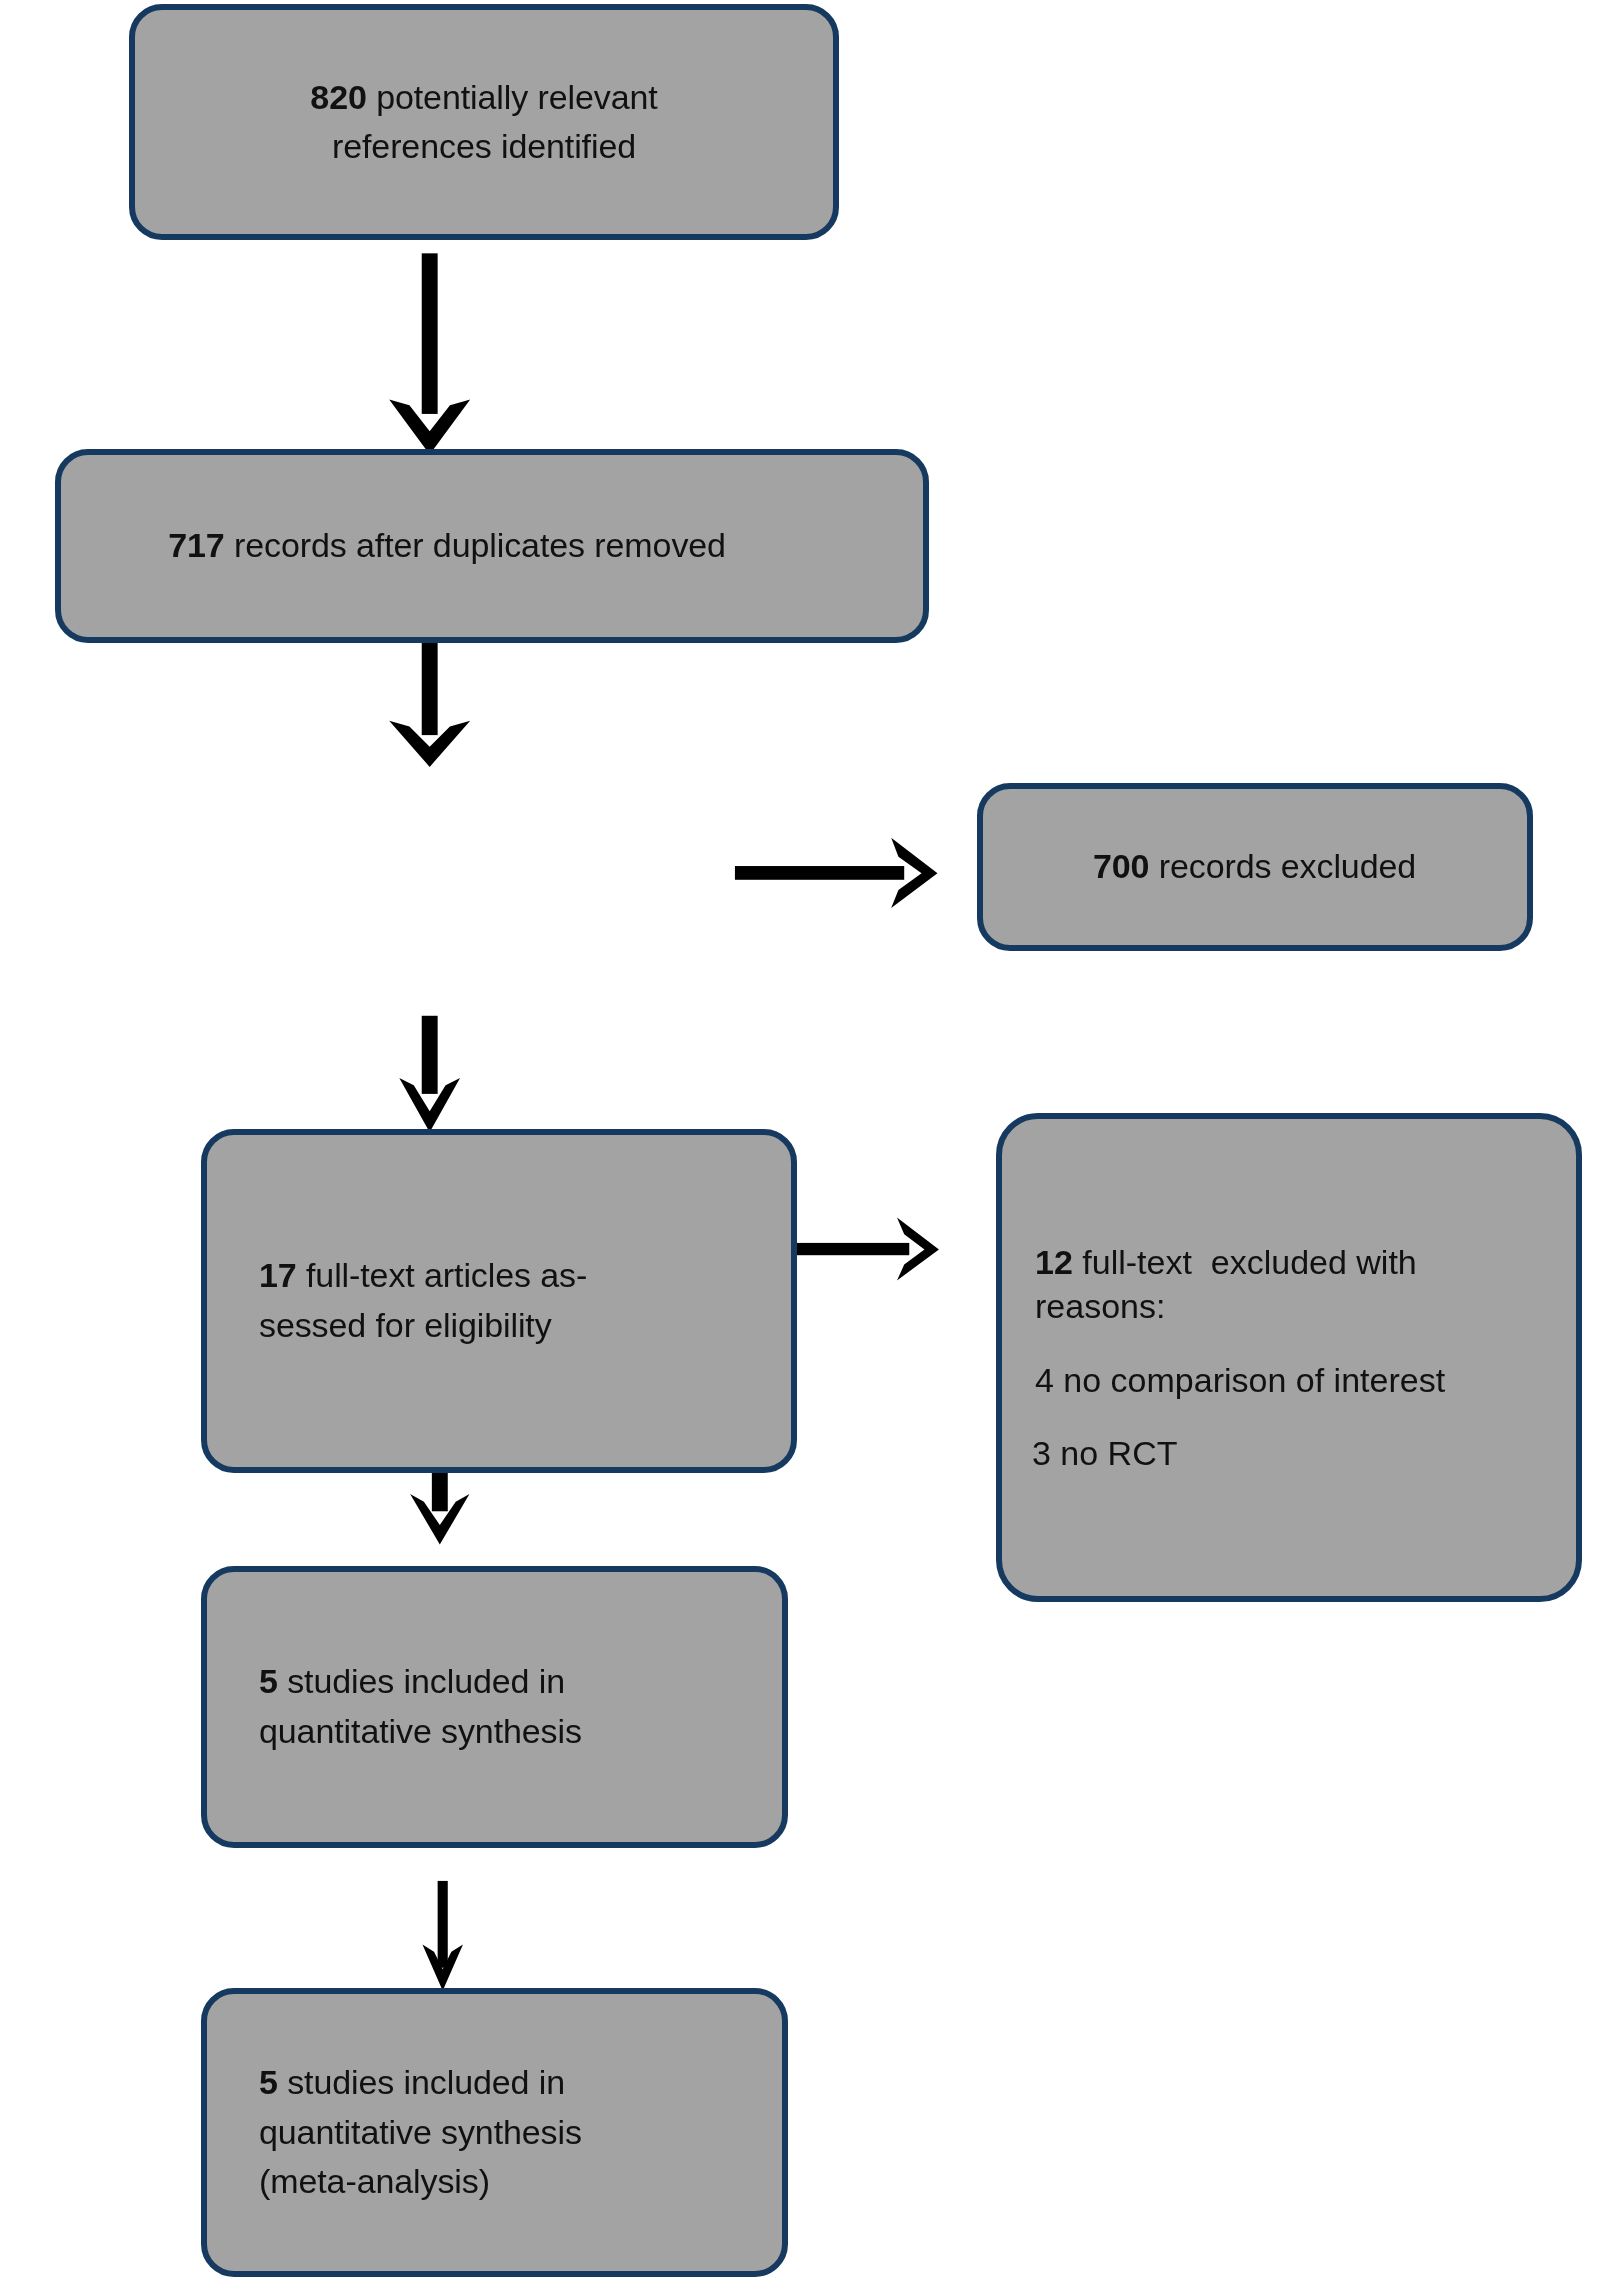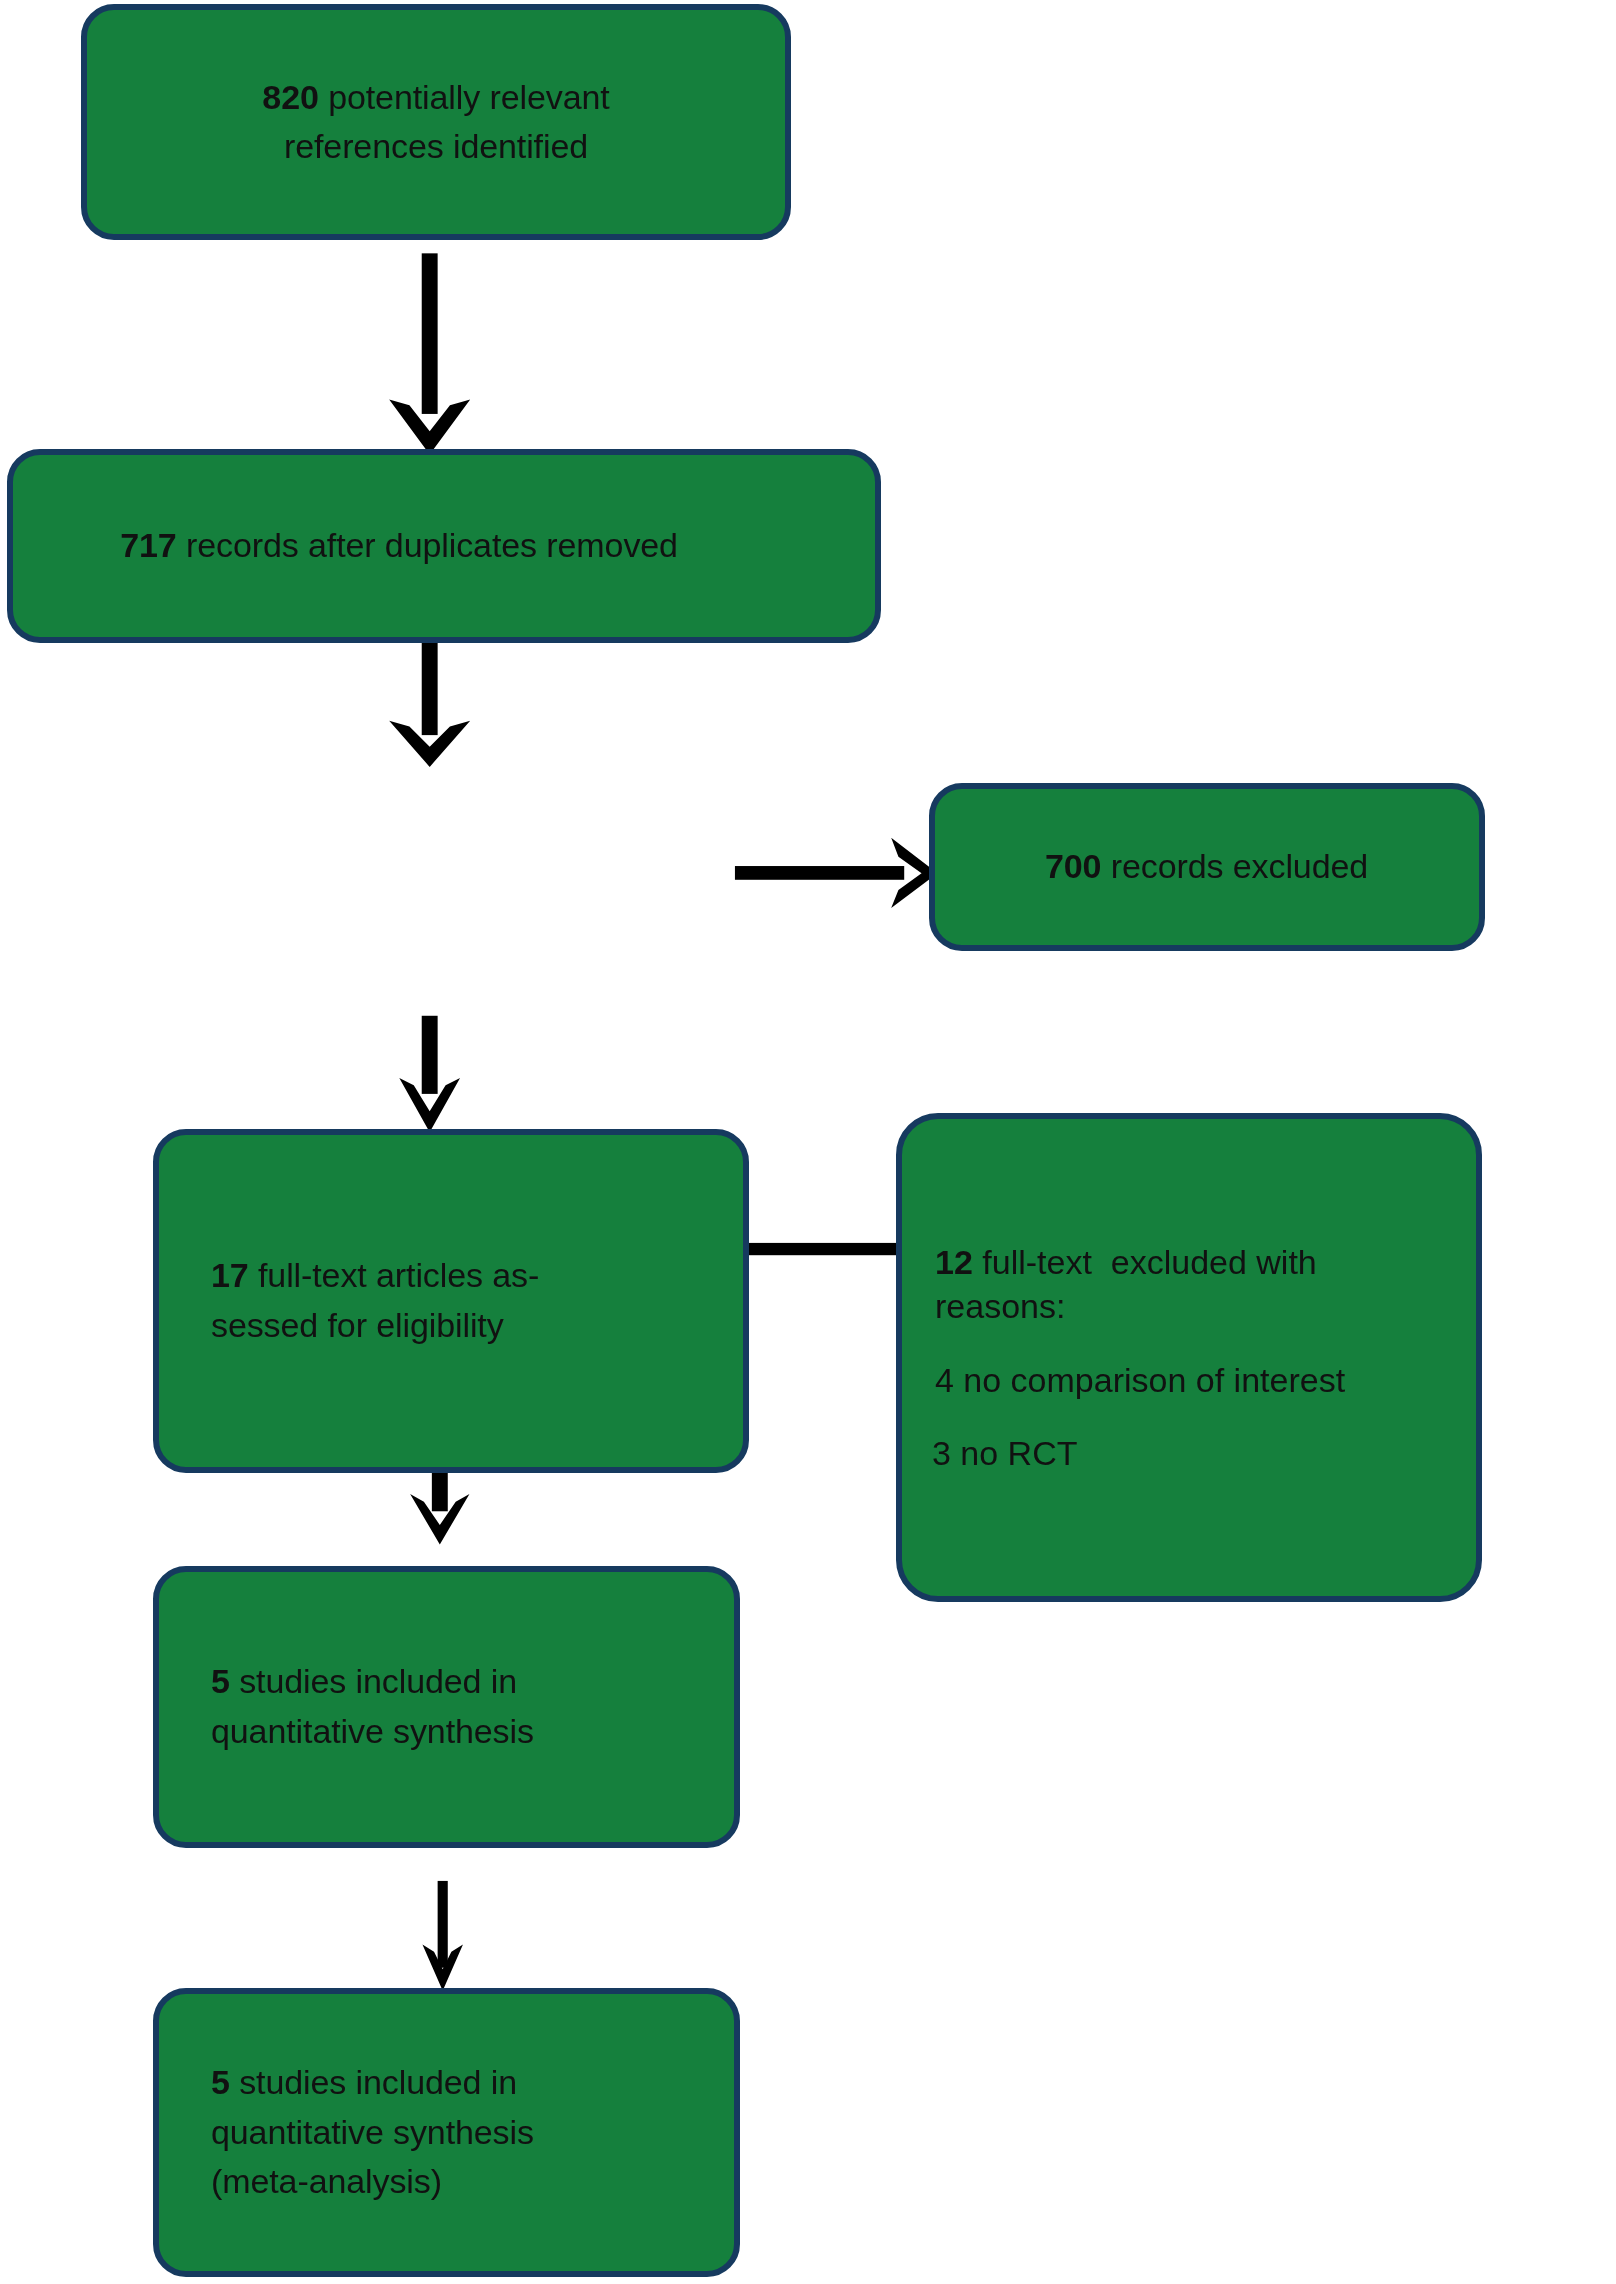--- a/index.html
+++ b/index.html
@@ -18,28 +18,29 @@
   #diagram-root {
     position: relative;
     width: 1616px;
     height: 2284px;
     background: #ffffff;
   }
   
   .flow-box {
     position: absolute;
     box-sizing: border-box;
-    background: #15803d;
+    background: #a3a3a3;
     border-style: solid;
     border-color: #163a5f;
     border-width: 6.5px;
     border-radius: 33px;
     display: flex;
     flex-direction: column;
     justify-content: center;
+    margin-left: 48px;
   }
   .box-text {
     color: #111111;
     font-size: 34px;
     line-height: 1.46;
     letter-spacing: -0.1px;
     white-space: pre-wrap;
     padding: 0 33px;
   }
   .box-text.centered {
@@ -122,21 +123,21 @@
 
 
   <div class="flow-box" style="left:929px; top:783px; width:556px; height:168px;">
     <div class="box-text" style="padding-left:110px;"><span class="num">700</span><span> records excluded</span></div>
   </div>
 
   <div class="flow-box" style="left:153px; top:1129px; width:596px; height:344px;">
     <div class="box-text" style="padding-left:52px;"><span class="num">17</span><span> full-text articles as-</span><br><span>sessed for eligibility</span></div>
   </div>
 
-  <div class="flow-box" style="left:896px; top:1113px; width:586px; height:489px; border-radius:42px;">
+  <div class="flow-box" style="left:948px; top:1113px; width:586px; height:489px; border-radius:42px;">
     <p class="reason-line"><span class="num">12</span><span> full-text  excluded with</span><br><span>reasons:</span></p>
     <p class="reason-line">4 no comparison of interest</p>
     <p class="reason-line">3 no RCT</p>
   </div>
 
   <div class="flow-box" style="left:153px; top:1566px; width:587px; height:282px;">
     <div class="box-text" style="padding-left:52px;"><span class="num">5</span><span> studies included in</span><br><span>quantitative synthesis</span></div>
   </div>
 
   <div class="flow-box" style="left:153px; top:1988px; width:587px; height:289px;">

